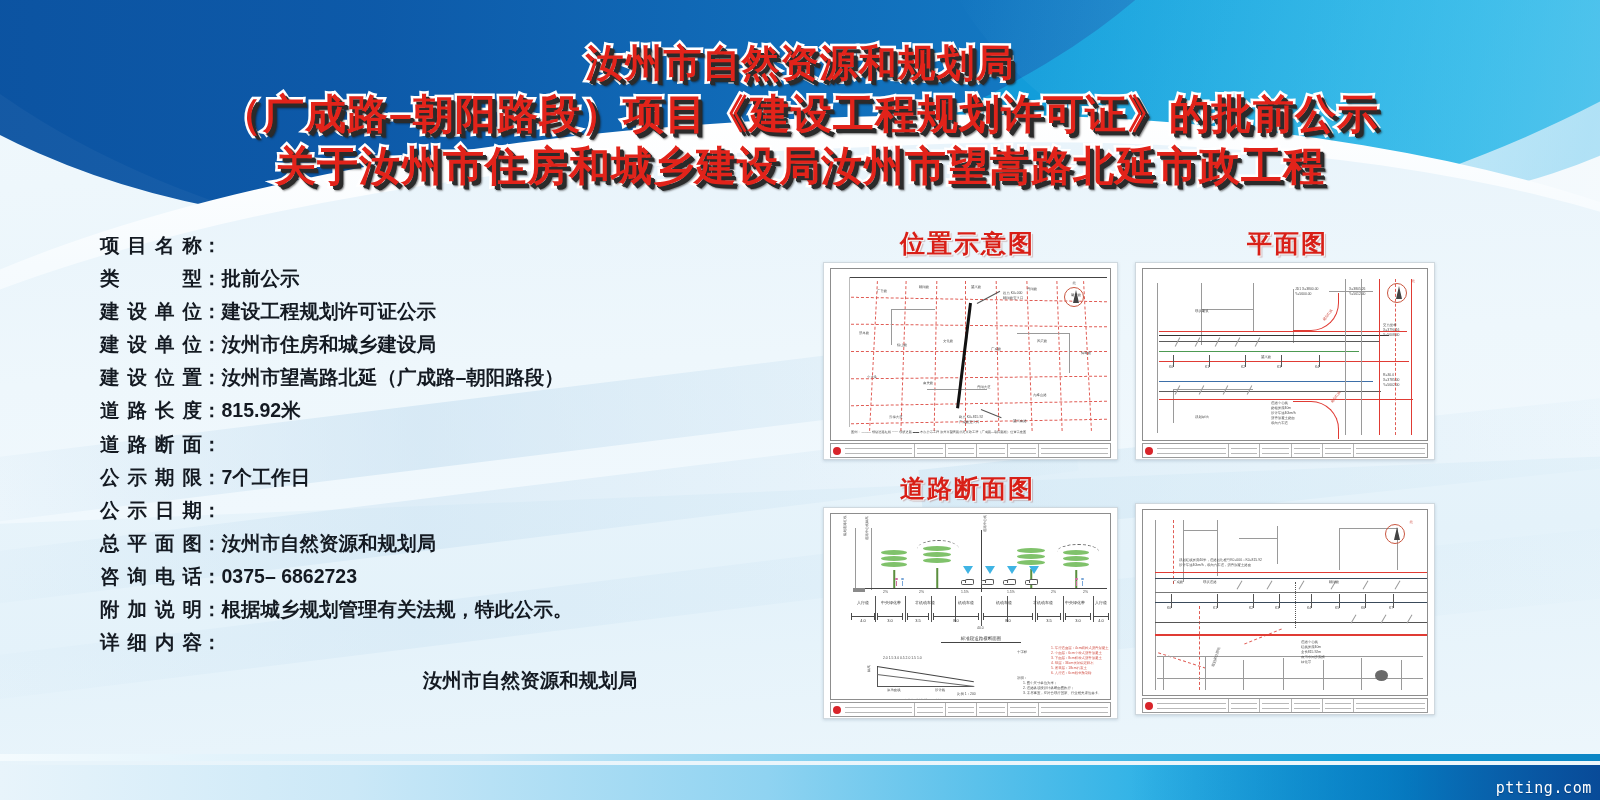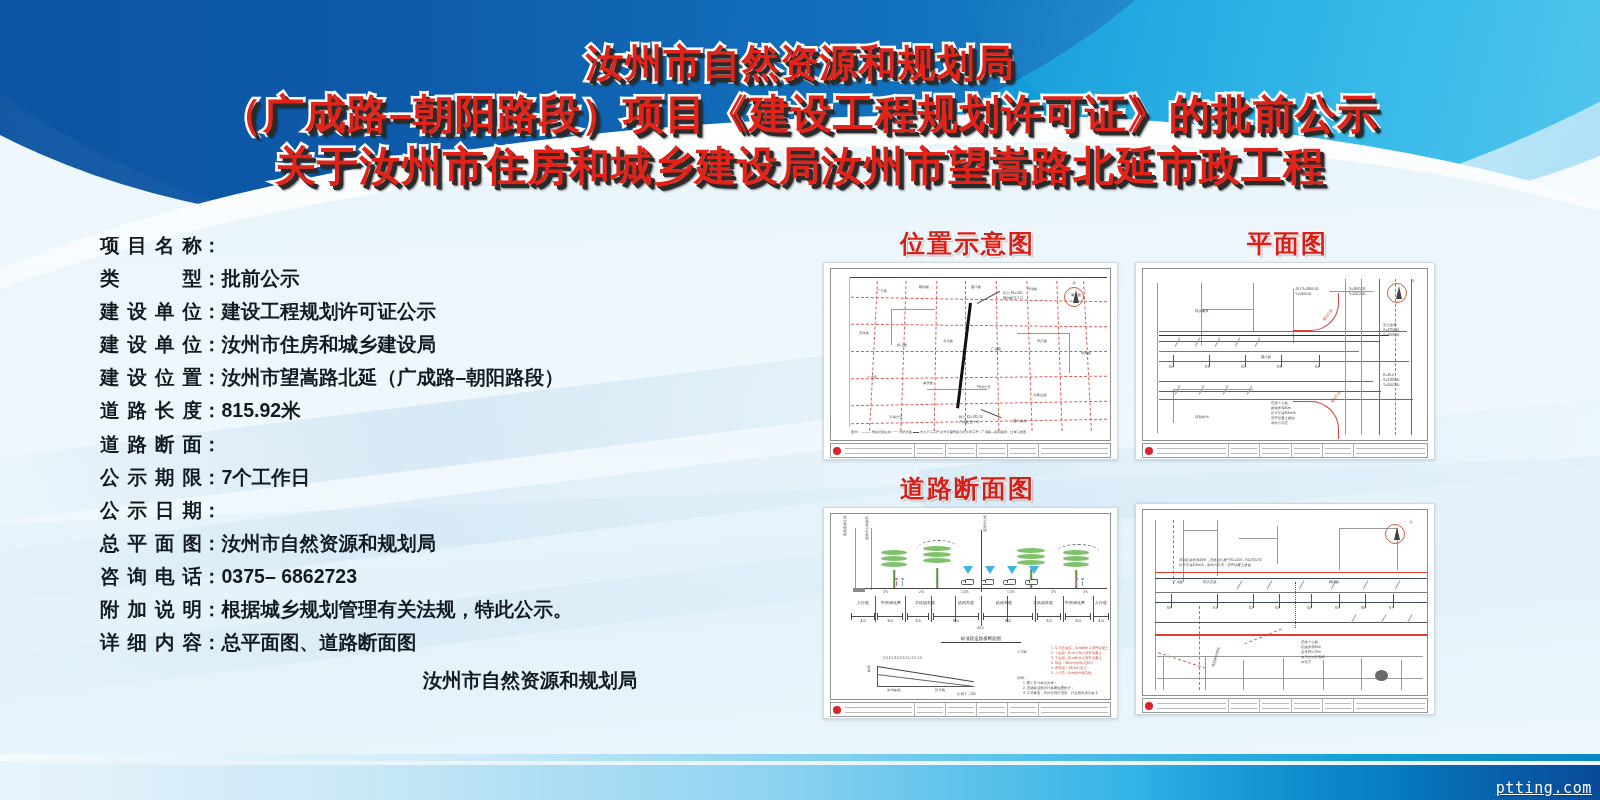--- a/index.html
+++ b/index.html
@@ -103,21 +103,20 @@
   }
   .footer-band:after {
     content: ""; position: absolute; right: 0; top: 0; width: 470px; bottom: 0;
     background: linear-gradient(90deg, rgba(0,120,190,0) 0%, rgba(10,95,170,.55) 55%, rgba(8,72,150,.95) 100%);
   }
   .watermark {
     position: absolute; right: 8px; bottom: 3px;
     font-family: "DejaVu Sans Mono", "Liberation Mono", monospace;
     font-size: 15px; color: #ffffff; letter-spacing: .6px;
     text-shadow: 0 1px 1px rgba(0,40,90,.5);
-    text-decoration: underline;
   }
 
   
   .title-block {
     position: absolute; top: 42px; left: 0; right: 0;
     text-align: center; z-index: 6;
   }
   .title-line {
     font-weight: 700;
     color: #e2231a;
@@ -338,21 +337,20 @@
     <div class="info-row">
       <span class="info-label">附加说明</span>
       <span class="info-colon">：</span>
       <span class="info-value">根据城乡规划管理有关法规，特此公示。</span>
     </div>
 
 
     <div class="info-row">
       <span class="info-label">详细内容</span>
       <span class="info-colon">：</span>
-      <span class="info-value">总平面图、道路断面图</span>
     </div>
 
     <div class="sign-block">
       <div>汝州市自然资源和规划局</div>
     </div>
   </div>
 
   <div class="panels">
 
     <div class="panel" style="left:0px; top:0px; width:305px;">

